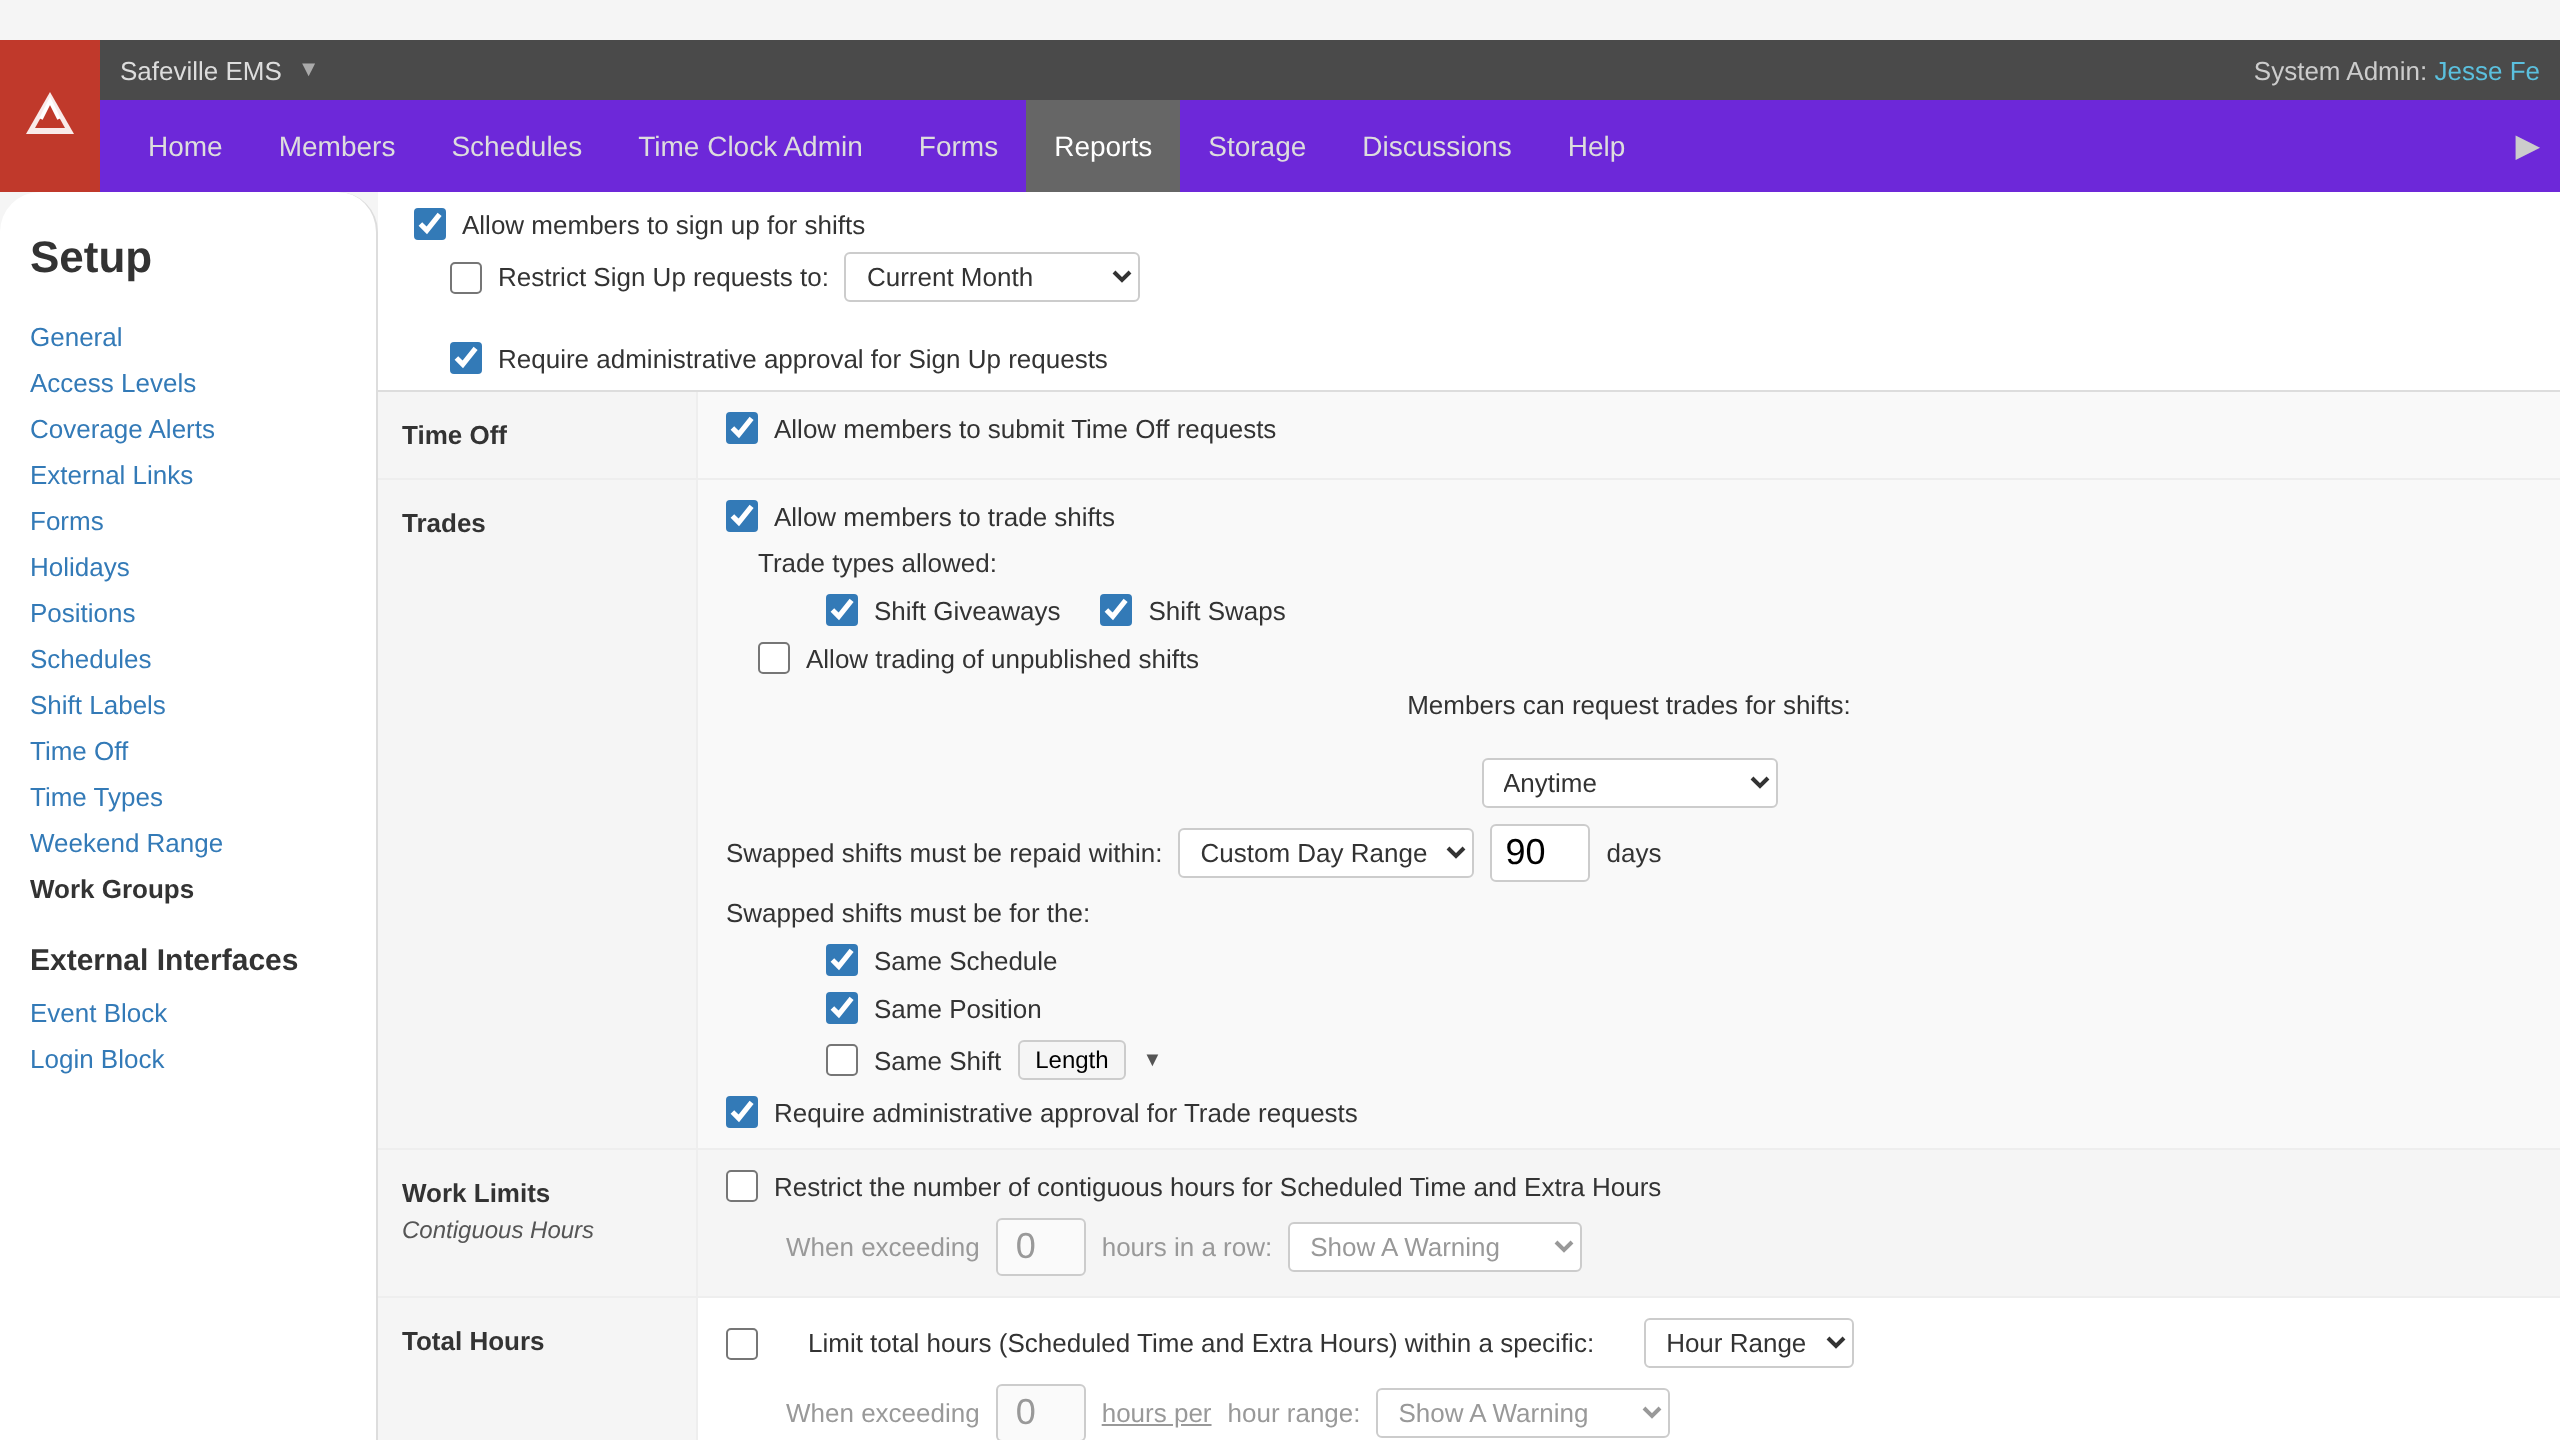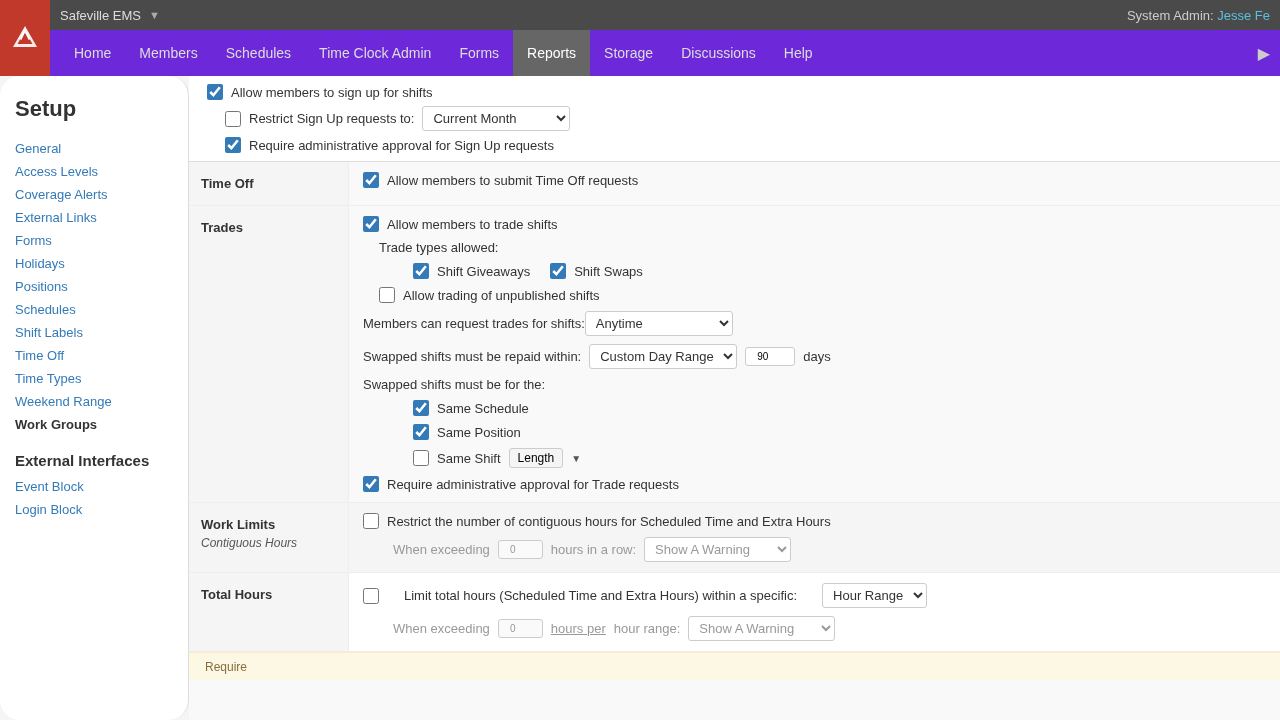--- a/index.html
+++ b/index.html
@@ -113,21 +113,21 @@
       background: #fff;
       color: #333;
       cursor: pointer;
     }
 
     
     input[type="text"], input[type="number"] {
       border: 1px solid #ccc;
       border-radius: 3px;
       padding: 3px 6px;
-      font-size: 10px;
+      font-size: 18px;
       width: 50px;
       text-align: center;
     }
 
     .indent { padding-left: 20px; }
 
     .section-divider {
       display: flex;
       border-bottom: 1px solid #eee;
     }
@@ -158,21 +158,21 @@
 
     
     .warning-hint {
       color: #8a6d3b;
       font-size: 12px;
     }
   </style>
 </head>
 <body>
 
-<div class="header-wrapper" style="position:relative; display:flex; flex-direction:column;">
+<div class="header-wrapper" style="position:relative; display:flex; flex-direction:column;margin-top:20px;">
 
   <div class="top-bar" style="height:30px; padding-left:60px; position:relative; z-index:10;">
 
     <div class="logo" style="position:absolute; left:0; top:0; height:76px; width:50px; background:#c0392b; display:flex; align-items:center; justify-content:center; z-index:20;">
       <svg viewBox="0 0 40 40" fill="none" xmlns="http://www.w3.org/2000/svg">
         <polygon points="20,4 36,32 4,32" fill="white" opacity="0.9"></polygon>
         <polygon points="20,10 30,28 10,28" fill="#c0392b"></polygon>
         <path d="M14 22 L20 10 L26 22" stroke="white" stroke-width="2.5" fill="none"></path>
       </svg>
     </div>
@@ -228,21 +228,21 @@
     <a class="sidebar-link">Login Block</a>
   </div>
 
   <div class="content">
 
     <div style="background:#fff; border-bottom:1px solid #ddd; padding:8px 16px 8px 16px;">
       <div class="cb-row" style="padding-left:2px; margin-bottom:6px;">
         <input type="checkbox" checked="" style="">
         <span class="cb-label">Allow members to sign up for shifts</span>
       </div>
-      <div class="cb-row indent" style="margin-bottom:6px;">
+      <div class="cb-row indent" style="margin-bottom:20px;">
         <input type="checkbox" style="">
         <span class="cb-label">Restrict Sign Up requests to:</span>
         <select>
           <option>Current Month</option>
           <option>Custom Day Range</option>
           <option>Anytime</option>
         </select>
       </div>
       <div class="cb-row indent">
         <input type="checkbox" checked="" style="">
@@ -282,21 +282,21 @@
             <input type="checkbox" checked="" style="">
             <span class="cb-label">Shift Swaps</span>
           </div>
         </div>
 
         <div class="cb-row" style="padding-left:16px;">
           <input type="checkbox" style="">
           <span class="cb-label">Allow trading of unpublished shifts</span>
         </div>
 
-        <div class="cb-row" style="gap:0;">
+        <div class="cb-row" style="gap:19px;flex-direction:column;">
           <span style="font-size:13px;color:#333;">Members can request trades for shifts:</span>
           <select>
             <option>Anytime</option>
             <option>Current Month</option>
             <option>Custom Day Range</option>
           </select>
         </div>
 
         <div class="cb-row" style="gap:8px; flex-wrap:wrap;">
           <span style="font-size:13px;color:#333;">Swapped shifts must be repaid within:</span>

